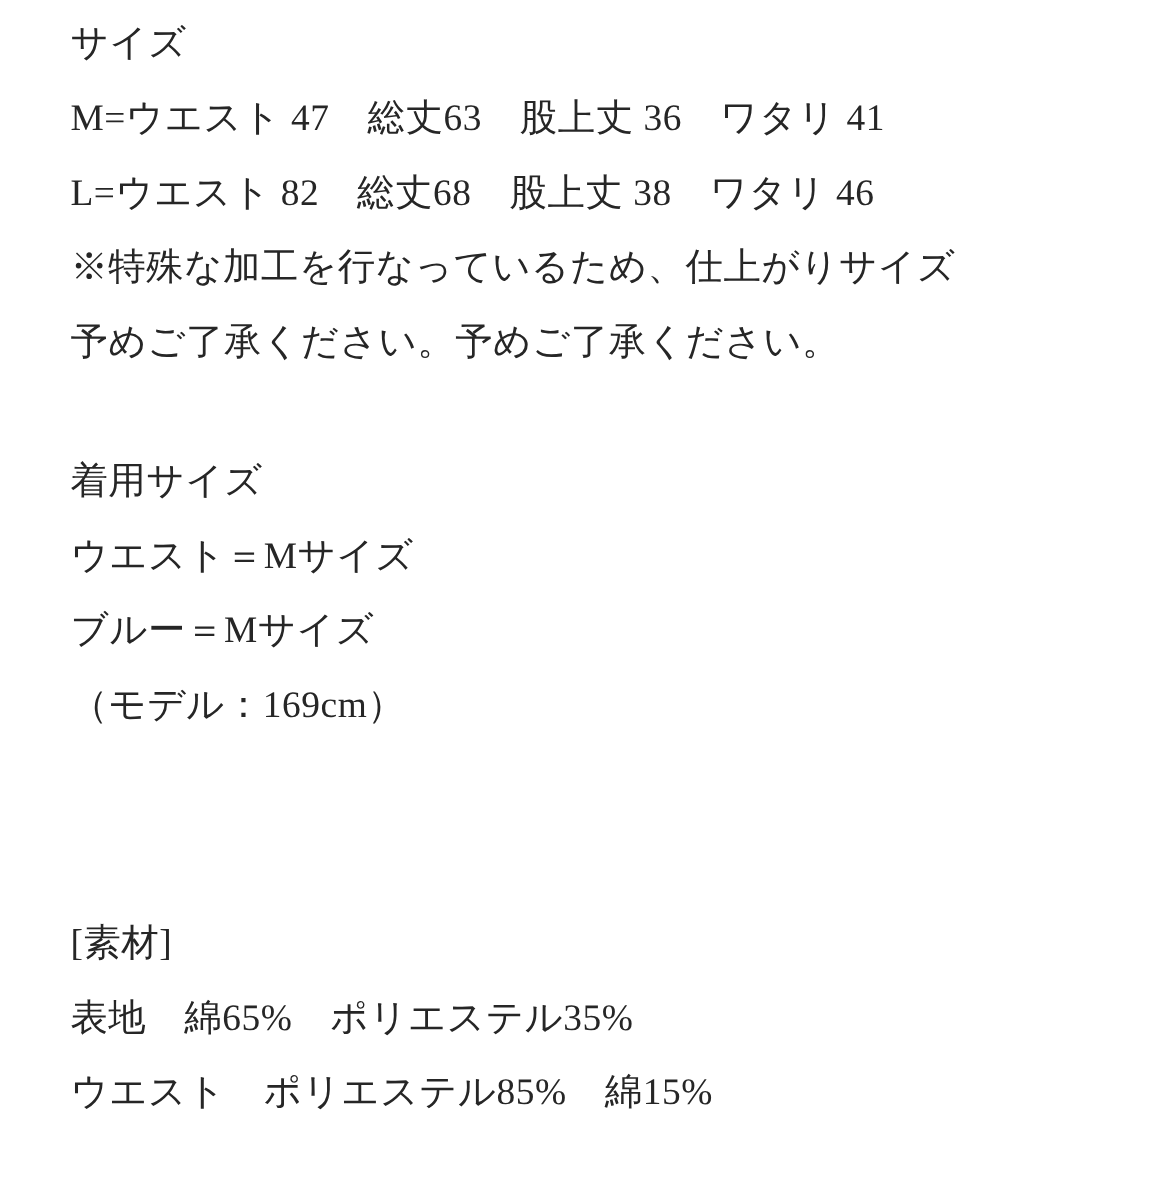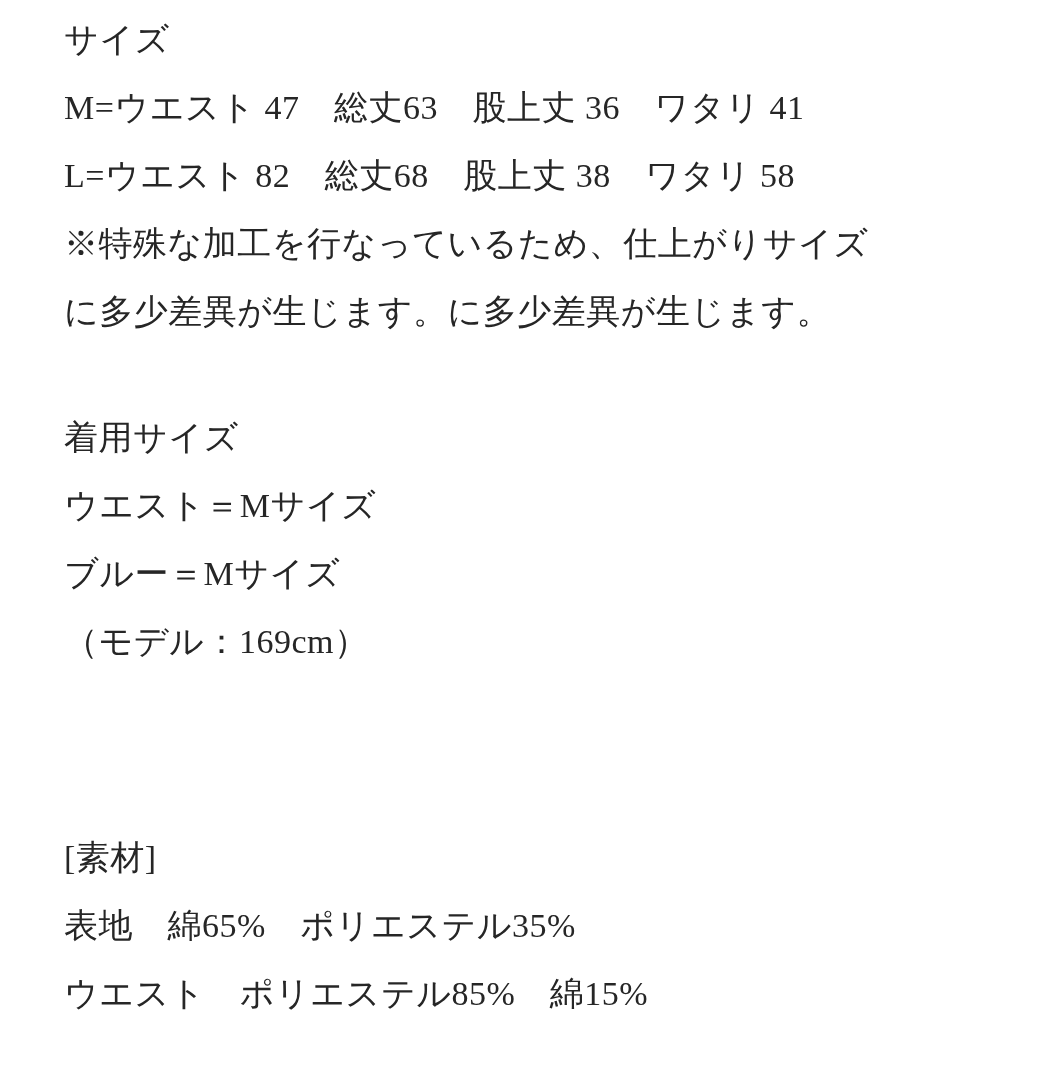--- a/index.html
+++ b/index.html
@@ -39,23 +39,23 @@
   }
 </style>
 </head>
 <body>
 
 <div class="page">
 
   <div class="block">
     <div class="line">サイズ</div>
     <div class="line">M=ウエスト 47　総丈63　股上丈 36　ワタリ 41</div>
-    <div class="line">L=ウエスト 82　総丈68　股上丈 38　ワタリ 58</div>
+    <div class="line">L=ウエスト 82　総丈68　股上丈 38　ワタリ 46</div>
     <div class="line">※特殊な加工を行なっているため、仕上がりサイズ</div>
-    <div class="line">に多少差異が生じます。に多少差異が生じます。</div>
+    <div class="line">予めご了承ください。予めご了承ください。</div>
   </div>
 
   <div class="spacer-sm"></div>
 
   <div class="block">
     <div class="line">着用サイズ</div>
     <div class="line">ウエスト＝Mサイズ</div>
     <div class="line">ブルー＝Mサイズ</div>
     <div class="line">（モデル：169cm）</div>
   </div>

